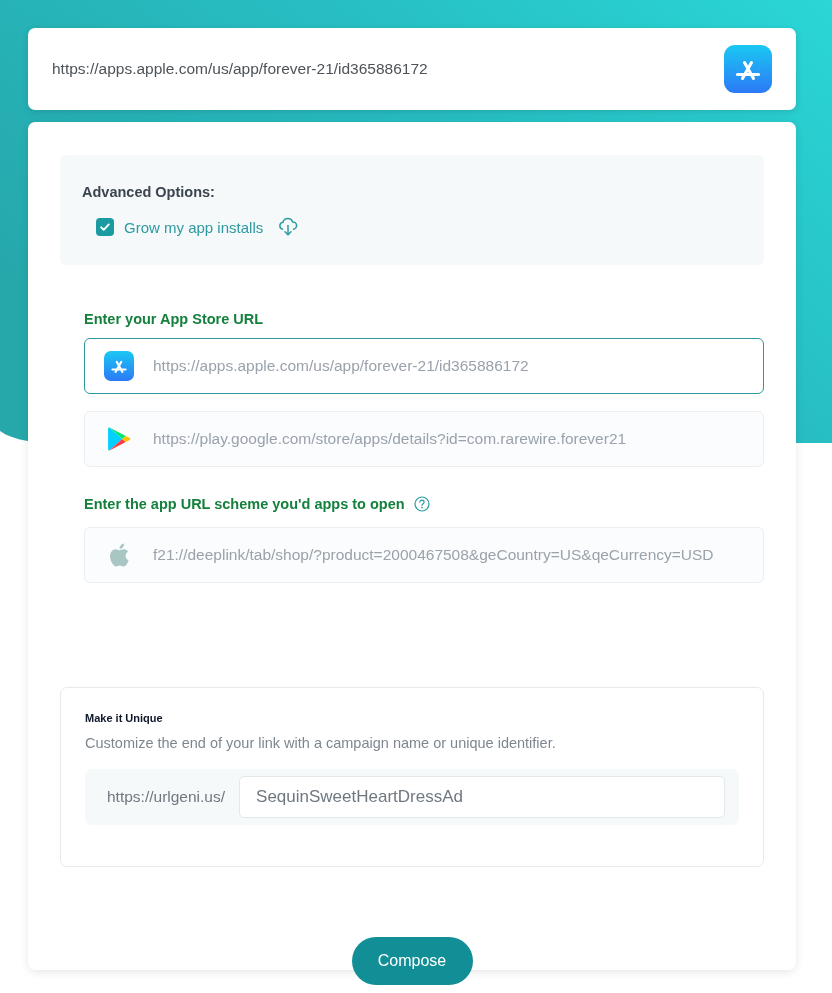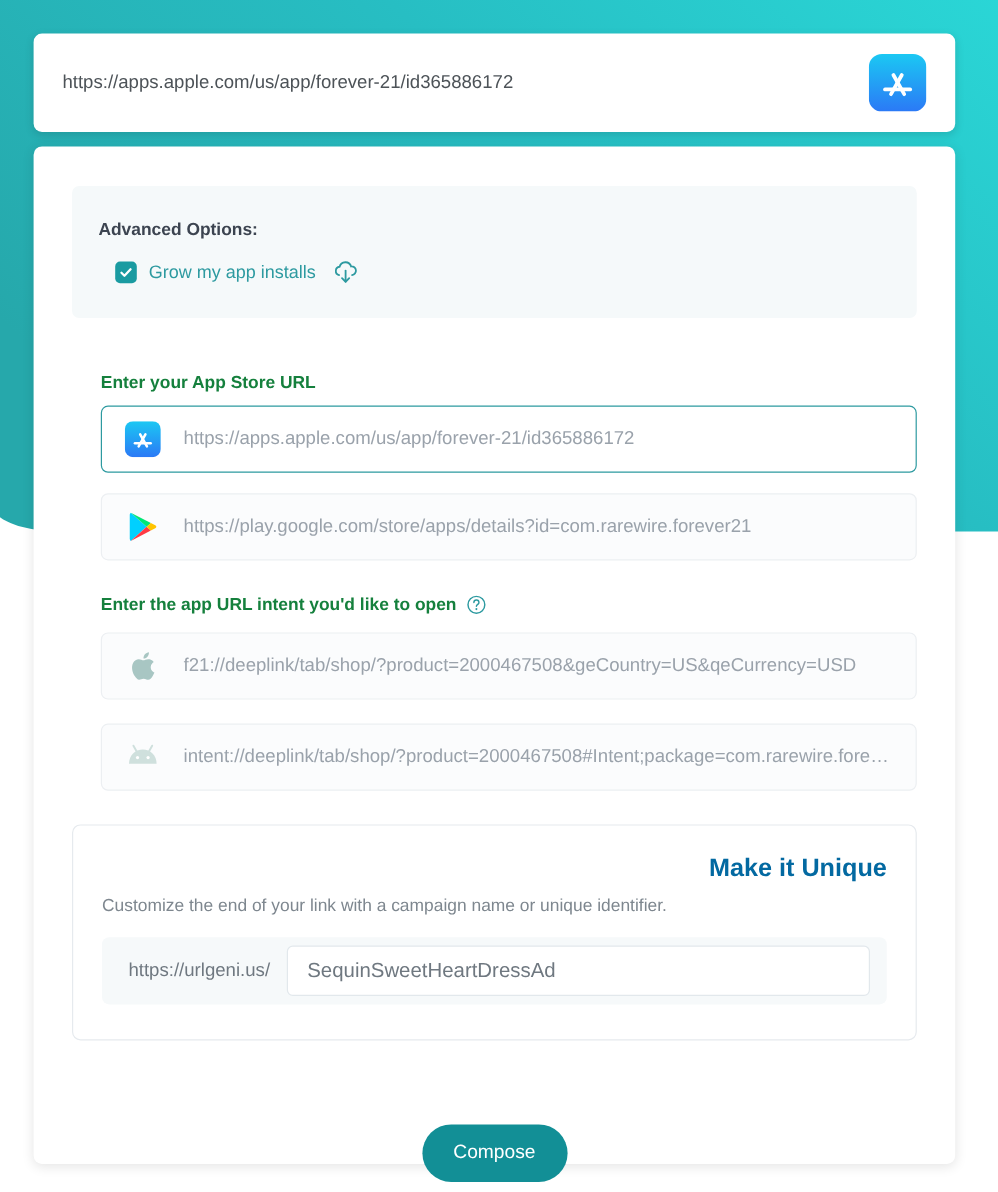--- a/index.html
+++ b/index.html
@@ -153,24 +153,23 @@
   
   .unique-card {
     position: absolute;
     left: 32px; top: 565px;
     width: 704px; height: 180px;
     border: 1px solid #e6eaee;
     border-radius: 7px;
     padding: 24px 24px 0 24px;
   }
   .unique-title {
-    font-size: 21px;
+    font-size: 11px;
     font-weight: bold;
-    color: #0369a1;
-    text-align: right;
+    color: #0f172a;
   }
   .unique-sub {
     font-size: 14.5px;
     color: #7e878f;
     margin-top: 11px;
   }
   .unique-row {
     margin-top: 18px;
     height: 56px;
     background: #f6f9fa;
@@ -307,52 +306,40 @@
         <path d="M3 2.2 L16.2 14 L3 25.8 C2.4 25.4 2.1 24.7 2.1 23.8 L2.1 4.2 C2.1 3.3 2.4 2.6 3 2.2Z" fill="#00d0ff"></path>
         <path d="M3 2.2 L19.7 10.9 L16.2 14 Z" fill="#00e676"></path>
         <path d="M16.2 14 L19.7 17.1 L3 25.8 Z" fill="#ff3a44"></path>
         <path d="M19.7 10.9 L23.4 12.8 C24.6 13.4 24.6 14.6 23.4 15.2 L19.7 17.1 L16.2 14 Z" fill="#ffc400"></path>
       </svg>
     </span>
     <span class="inp-val">https://play.google.com/store/apps/details?id=com.rarewire.forever21</span>
   </div>
 
   <div class="field-label" style="left:56px; top:374px;">
-    <span>Enter the app URL intent you'd like to open</span>
+    <span>Enter the app URL scheme you'd apps to open</span>
     <span class="help-ico">
       <svg width="16" height="16" viewBox="0 0 16 16">
         <circle cx="8" cy="8" r="7" stroke="#2d9aa0" stroke-width="1.2" fill="none"></circle>
         <path d="M5.9 6.1 A2.1 2.1 0 0 1 10.1 6.2 C10.1 7.6 8 7.8 8 9.3" stroke="#2d9aa0" stroke-width="1.2" fill="none" stroke-linecap="round"></path>
         <circle cx="8" cy="11.6" r="0.85" fill="#2d9aa0"></circle>
       </svg>
     </span>
   </div>
 
   <div class="inp subtle" style="top:405px;">
     <span class="inp-ico">
       <svg width="24" height="28" viewBox="0 0 24 28">
         <path d="M18.6 15.1c0-3 2.4-4.4 2.5-4.5-1.4-2-3.5-2.3-4.2-2.3-1.8-.2-3.5 1-4.4 1-.9 0-2.3-1-3.8-1-1.9 0-3.7 1.1-4.7 2.9-2 3.5-.5 8.6 1.4 11.4 1 1.4 2.1 2.9 3.6 2.9 1.4-.1 2-.9 3.7-.9s2.2.9 3.8.9c1.6 0 2.6-1.4 3.5-2.8 1.1-1.6 1.6-3.2 1.6-3.3-.1 0-3-1.2-3-4.3z" fill="#a8c6c3"></path>
         <path d="M15.9 6.2c.8-1 1.3-2.3 1.2-3.7-1.1.1-2.5.8-3.3 1.7-.7.8-1.4 2.2-1.2 3.5 1.3.1 2.5-.6 3.3-1.5z" fill="#a8c6c3"></path>
       </svg>
     </span>
     <span class="inp-val">f21://deeplink/tab/shop/?product=2000467508&amp;geCountry=US&amp;qeCurrency=USD</span>
   </div>
 
-  <div class="inp subtle" style="top:481px;">
-    <span class="inp-ico">
-      <svg width="32" height="22" viewBox="0 0 32 22">
-        <path d="M4.5 16.5 C4.5 9.6 9.7 4.6 16 4.6 C22.3 4.6 27.5 9.6 27.5 16.5 Z" fill="#cfe0dd"></path>
-        <line x1="8.2" y1="1.4" x2="10.9" y2="6.2" stroke="#cfe0dd" stroke-width="1.6" stroke-linecap="round"></line>
-        <line x1="23.8" y1="1.4" x2="21.1" y2="6.2" stroke="#cfe0dd" stroke-width="1.6" stroke-linecap="round"></line>
-        <circle cx="11.6" cy="11.3" r="1.35" fill="#ffffff"></circle>
-        <circle cx="20.4" cy="11.3" r="1.35" fill="#ffffff"></circle>
-      </svg>
-    </span>
-    <span class="inp-val">intent://deeplink/tab/shop/?product=2000467508#Intent;package=com.rarewire.forev…</span>
-  </div>
 
   <div class="unique-card">
     <div class="unique-title">Make it Unique</div>
     <div class="unique-sub">Customize the end of your link with a campaign name or unique identifier.</div>
     <div class="unique-row">
       <span class="unique-prefix">https://urlgeni.us/</span>
       <span class="unique-input" placeholder="campaign name">SequinSweetHeartDressAd</span>
     </div>
   </div>
 

